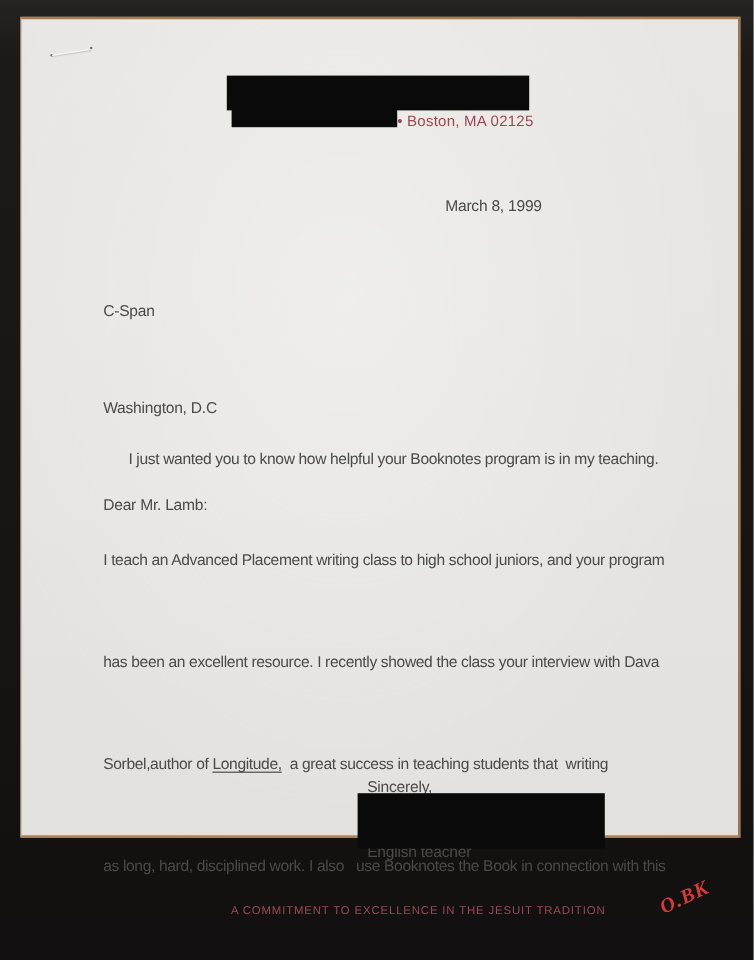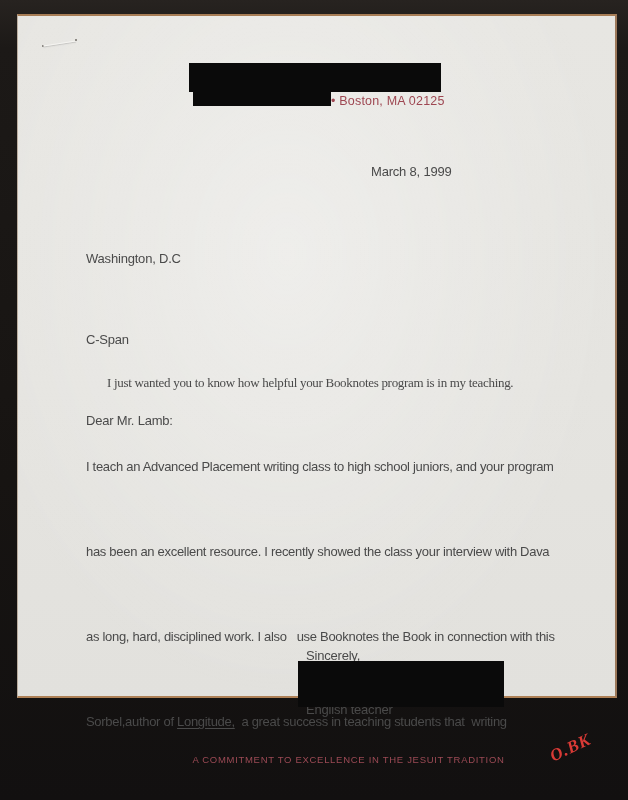--- a/index.html
+++ b/index.html
@@ -37,21 +37,21 @@
   .letterhead-city{
     left:313px;top:78px;font-size:12.5px;letter-spacing:.2px;
     color:var(--letterhead-red,#9e4752);white-space:pre;
   }
   .date-line{left:353px;top:148px;font-size:13px;letter-spacing:-.2px;line-height:15px;}
   .recipient{left:68px;top:175px;font-size:13px;letter-spacing:-.2px;line-height:27px;white-space:pre;}
   .body-text{
     left:68px;top:296px;width:500px;font-size:13px;letter-spacing:-.3px;
     line-height:28.3px;white-space:pre;
   }
-  .body-text .indent{padding-left:21px;font-family:Liberation Serif, serif;}
+  .body-text .indent{padding-left:21px;}
   .u{text-decoration:underline;text-underline-offset:2px;}
   .closing{left:288px;top:633px;font-size:13px;letter-spacing:-.2px;line-height:14px;z-index:1;}
   .sig-box{left:280px;top:645px;width:206px;height:46px;z-index:3;}
   .signer-title{left:288px;top:687px;font-size:13px;letter-spacing:-.2px;line-height:13px;z-index:1;text-align:center;}
   .footer-motto{
     left:0;top:738px;width:100%;text-align:center;
     font-size:9.5px;letter-spacing:.7px;color:var(--footer-red,#9c4a55);padding-left:32px;
   }
   .annotation{
     left:531px;top:722px;font-family:"Liberation Serif",serif;
@@ -74,31 +74,31 @@
   </div>
 
   <div class="abs redaction lh-box-1"></div>
   <div class="abs redaction lh-box-2"></div>
 
   <div class="abs letterhead-city"><span>• </span><span>Boston, MA 02125</span></div>
 
   <div class="abs date-line">March 8, 1999</div>
 
   <div class="abs recipient">
+    <div>C-Span</div>
     <div>Washington, D.C</div>
-    <div>C-Span</div>
     <div>Dear Mr. Lamb:</div>
   </div>
 
   <div class="abs body-text">
     <div class="indent">I just wanted you to know how helpful your Booknotes program is in my teaching.</div>
     <div>I teach an Advanced Placement writing class to high school juniors, and your program</div>
     <div>has been an excellent resource. I recently showed the class your interview with Dava</div>
+    <div><span>Sorbel,author of </span><span class="u">Longitude,</span><span>  a great success in teaching students that  writing</span></div>
     <div>as long, hard, disciplined work. I also   use Booknotes the Book in connection with this</div>
-    <div><span>Sorbel,author of </span><span class="u">Longitude,</span><span>  a great success in teaching students that  writing</span></div>
     <div>class, and find it very helpful.</div>
     
     
     
     
     
     
   </div>
 
   <div class="abs closing">Sincerely,</div>

